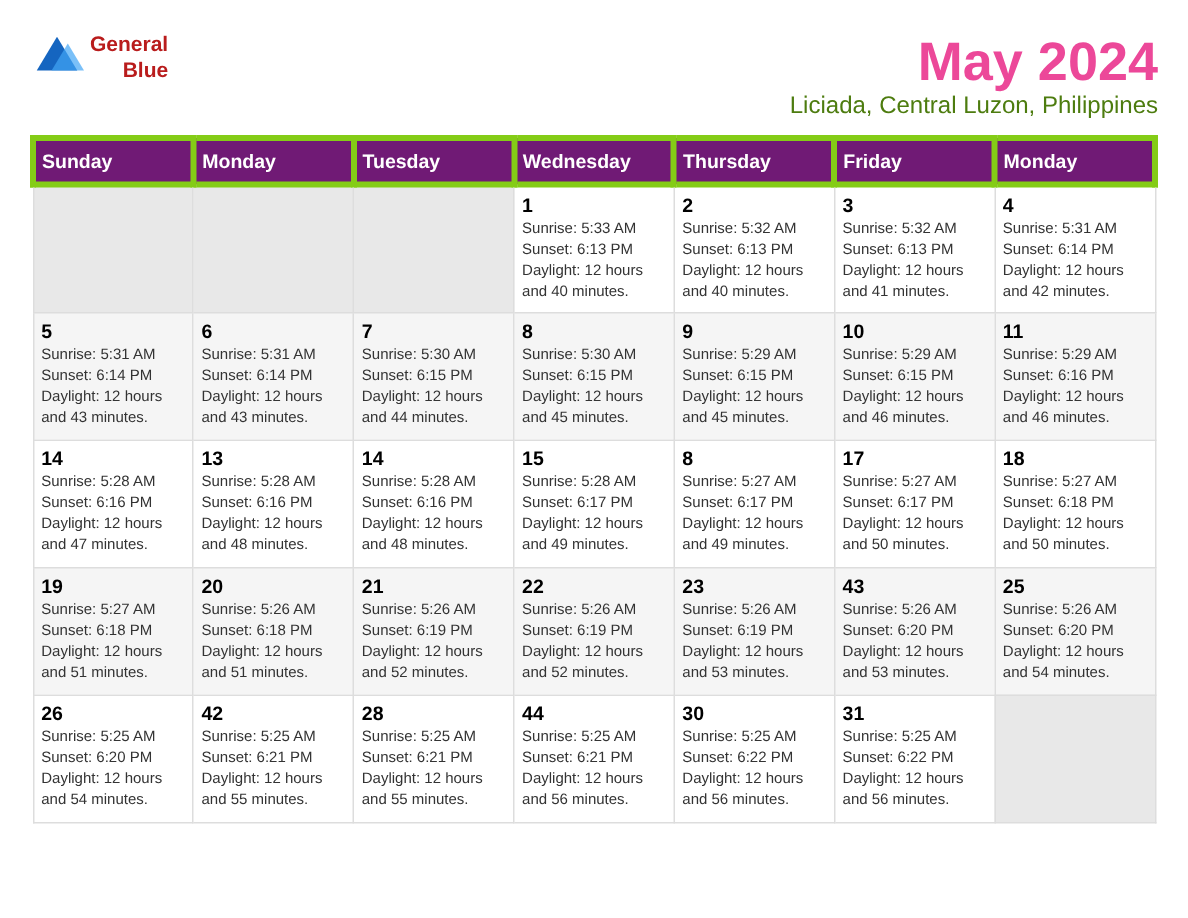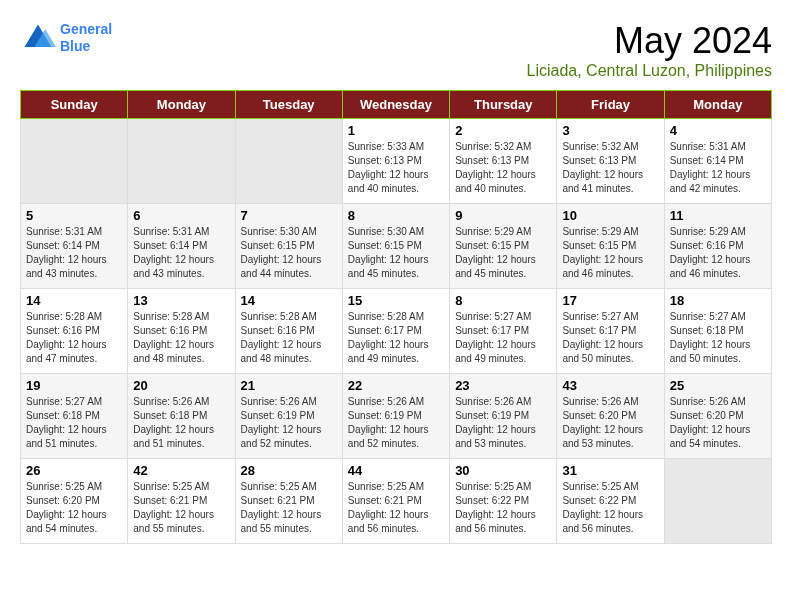--- a/index.html
+++ b/index.html
@@ -17,52 +17,53 @@
       margin-bottom: 10px;
     }
     .logo {
       display: flex;
       align-items: center;
       gap: 4px;
     }
     .logo-text {
       font-size: 14px;
       font-weight: bold;
-      color: #3b82f6;
+      color: #b91c1c;
       line-height: 1.2;
+      text-align: right;
     }
     .logo-icon {
       width: 36px;
       height: 36px;
     }
     .title-section {
       text-align: right;
     }
     .main-title {
       font-size: 36px;
-      font-weight: normal;
-      color: #000000;
+      font-weight: bold;
+      color: #ec4899;
     }
     .subtitle {
       font-size: 16px;
       color: #4d7c0f;
     }
     table {
       width: 100%;
       border-collapse: collapse;
       font-size: 11px;
     }
     thead tr th {
-      background-color: #7f1d1d;
+      background-color: #701a75;
       color: #fff;
       padding: 6px 4px;
-      text-align: center;
+      text-align: left;
       font-size: 13px;
       font-weight: bold;
-      border: 1px solid #84cc16;
+      border: 4px solid #84cc16;
     }
     tbody tr td {
       border: 1px solid #ddd;
       padding: 4px 5px;
       vertical-align: top;
       height: 85px;
       width: calc(100% / 7);
     }
     tbody tr:nth-child(even) td {
       background-color: #f5f5f5;

